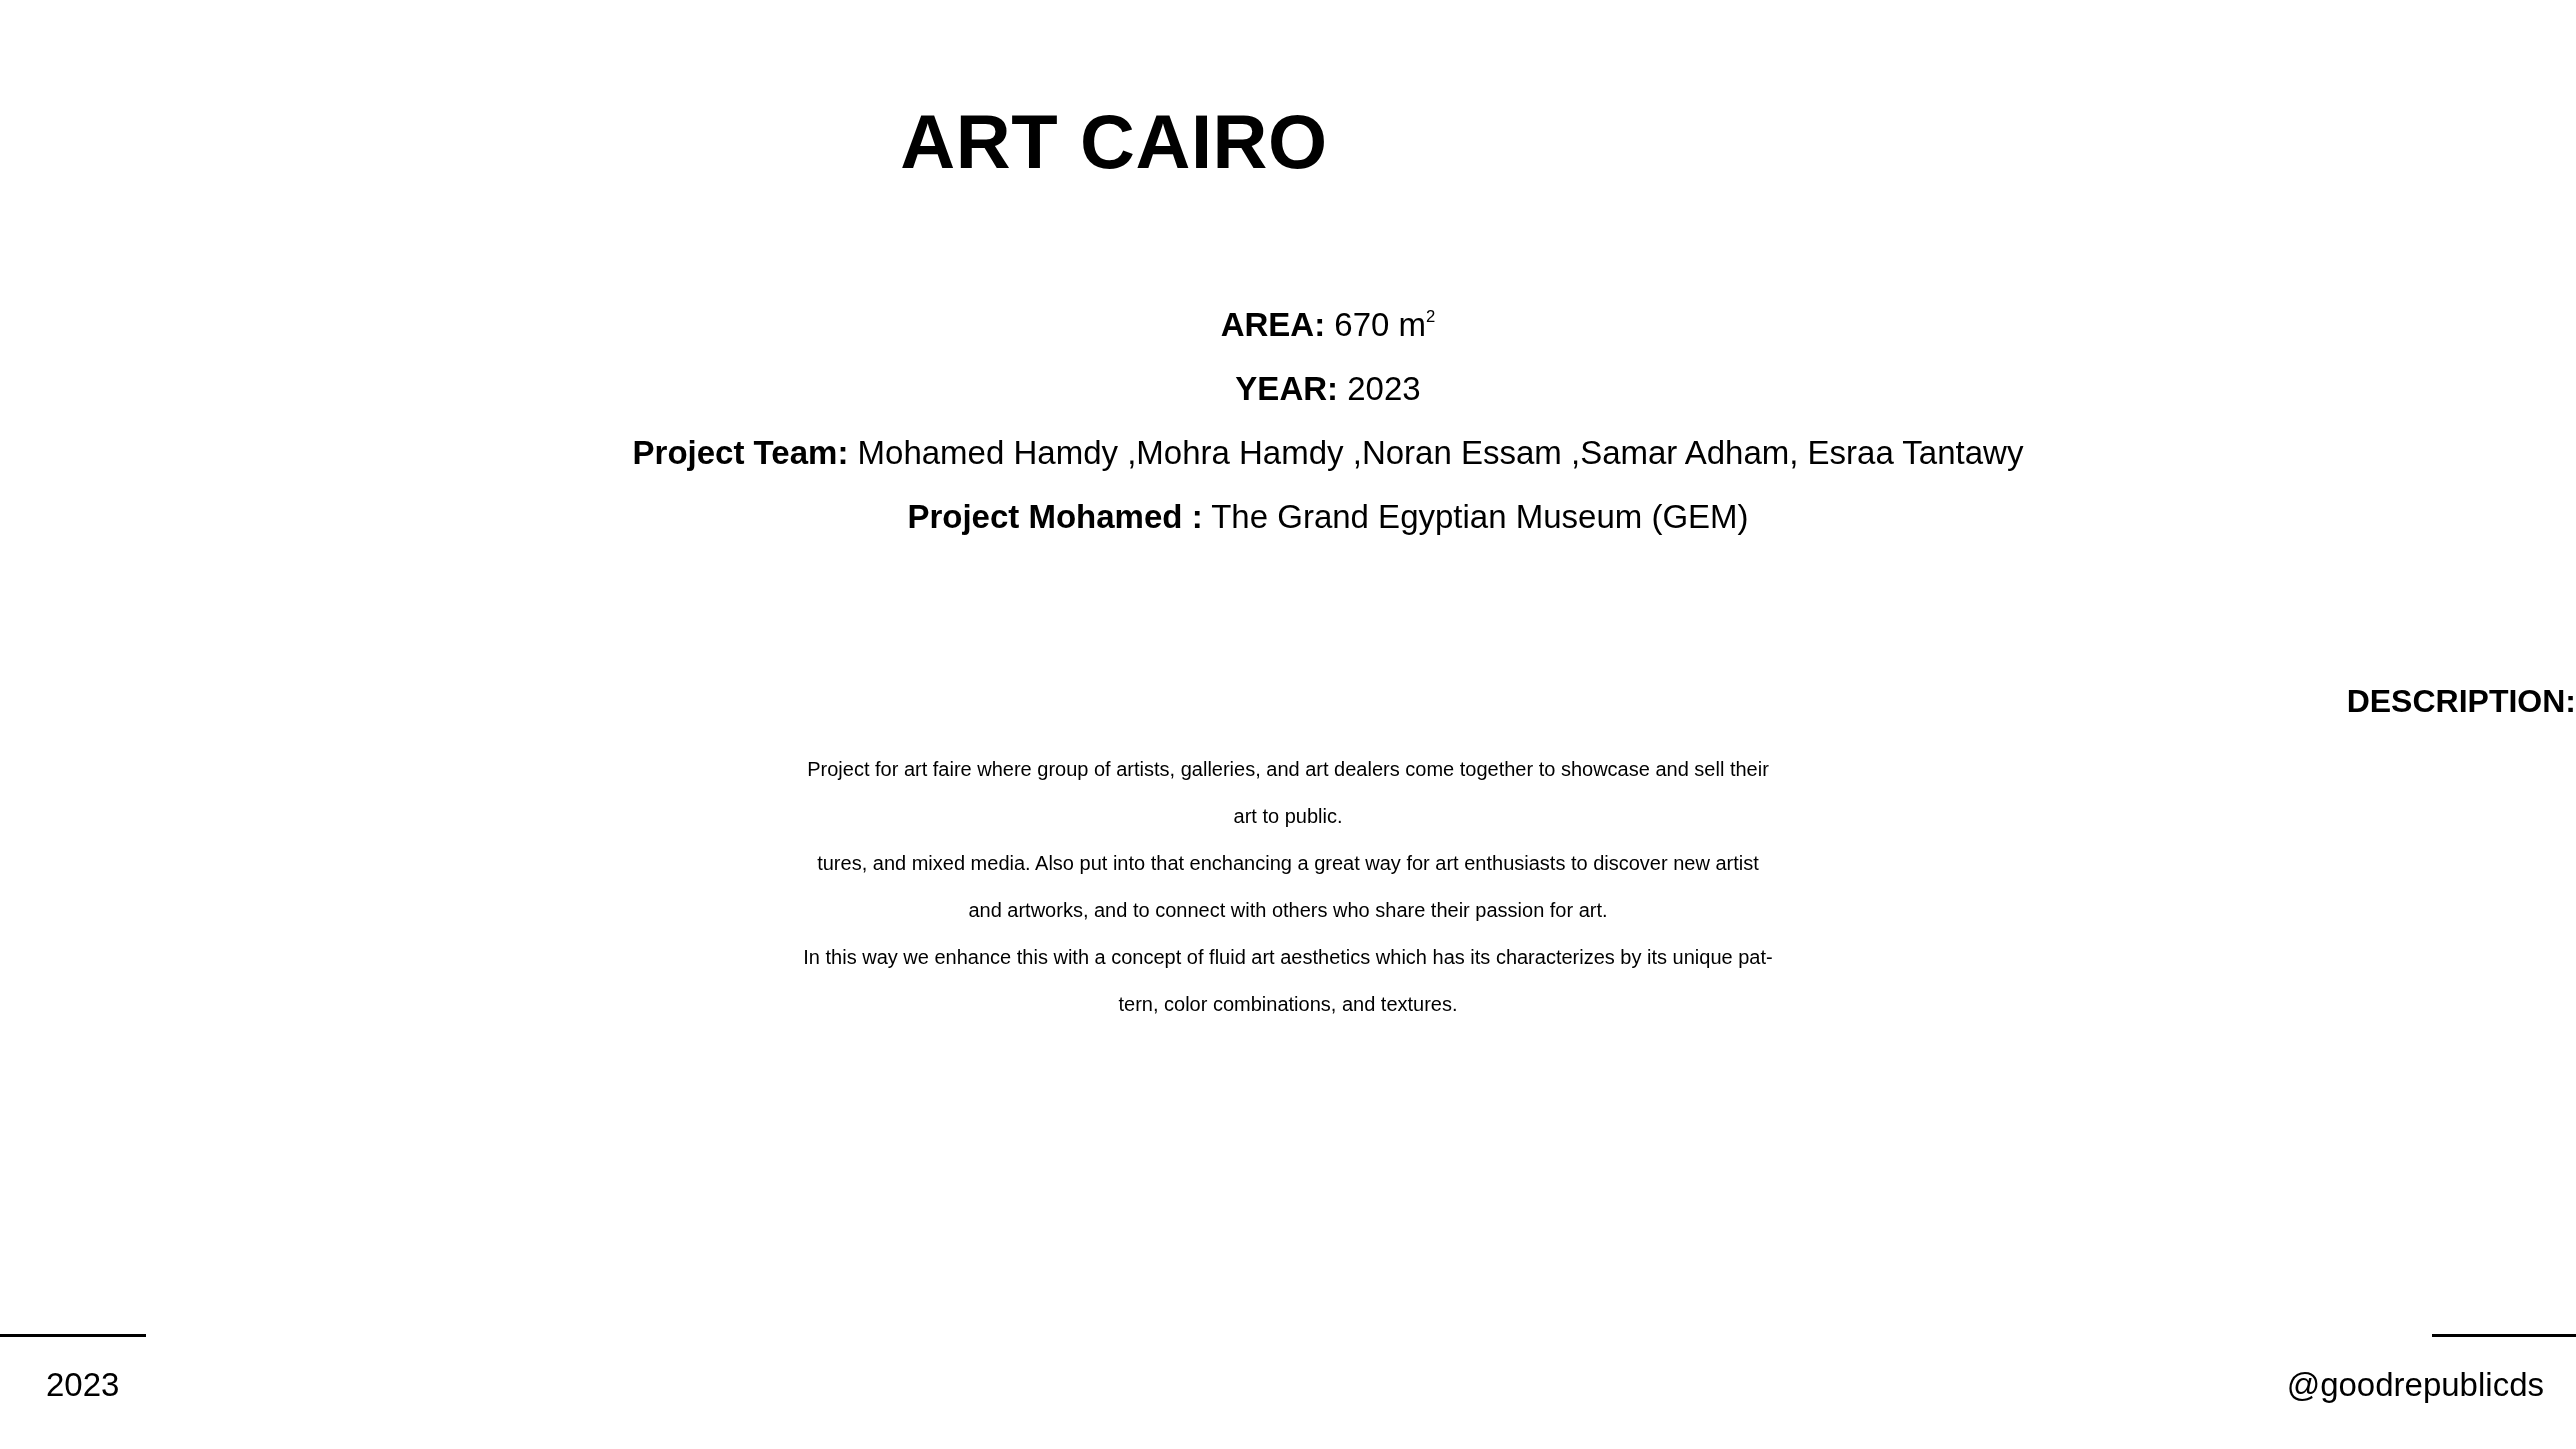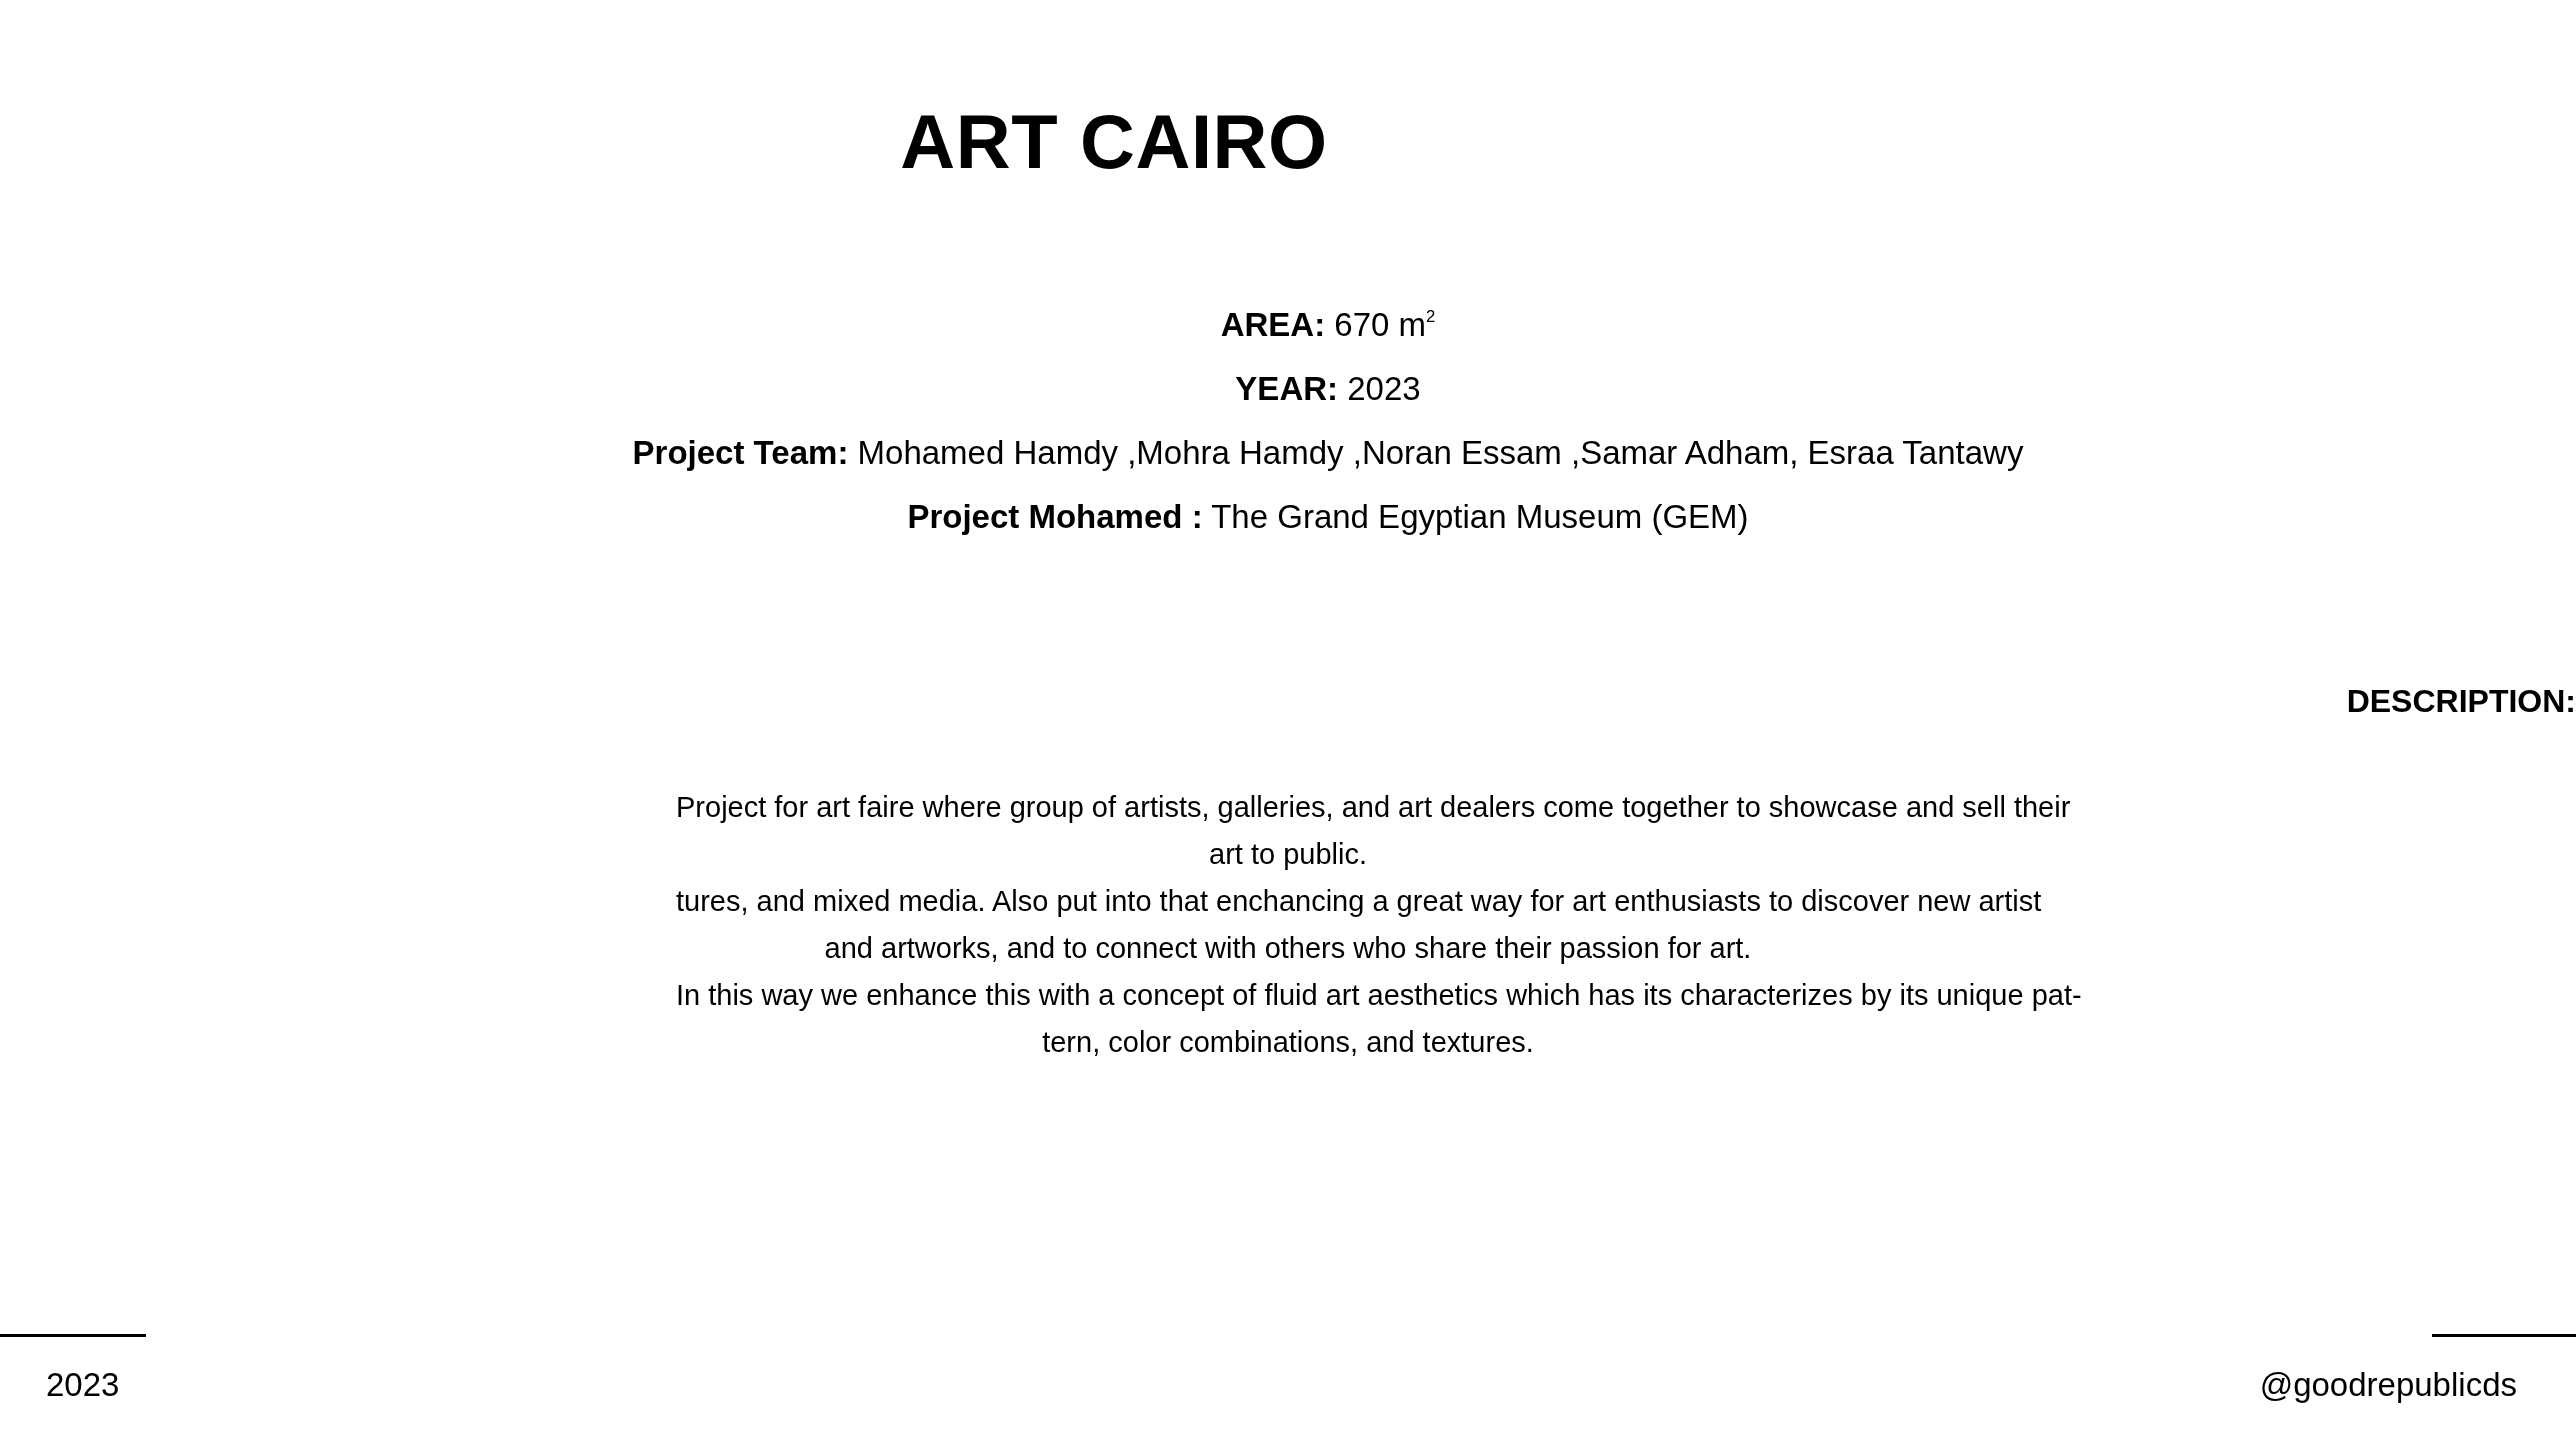--- a/index.html
+++ b/index.html
@@ -60,23 +60,23 @@
       text-align: right;
       font-size: 32px;
       font-weight: 700;
       line-height: 45px;
       margin: 0;
     }
     .desc-body {
       position: absolute;
       left: 676px;
       width: 1224px;
-      top: 784px;
+      top: 746px;
       text-align: center;
-      font-size: 29px;
+      font-size: 20px;
       line-height: 47px;
     }
     .desc-line {
       height: 47px;
       white-space: nowrap;
     }
     .rule {
       position: absolute;
       top: 1334px;
       height: 3.2px;
@@ -86,21 +86,21 @@
     .rule-right { left: 2432px; width: 144px; }
     .footer-text {
       position: absolute;
       top: 1362px;
       font-size: 33px;
       line-height: 45px;
       font-weight: 400;
       white-space: nowrap;
     }
     .footer-left { left: 46px; }
-    .footer-right { right: 59px; }
+    .footer-right { right: 32px; }
   </style>
 </head>
 <body>
 
 <h1 class="title">ART CAIRO</h1>
 
 <div class="info">
   <div class="info-line">
     <span class="lbl">AREA:</span>
     <span class="val">670 m</span><sup>2</sup>

